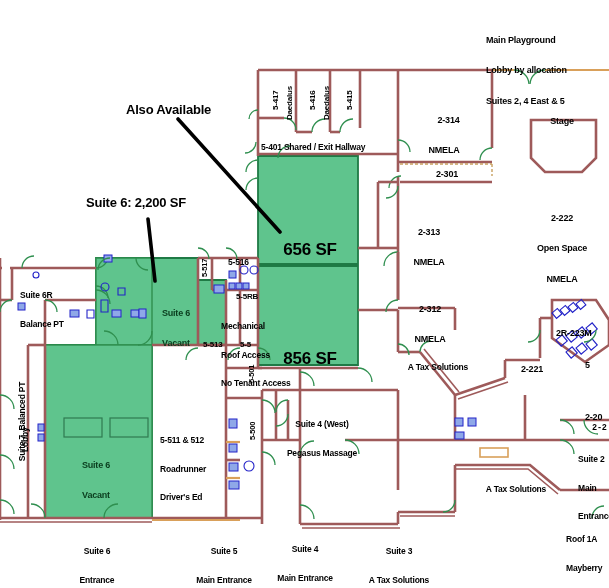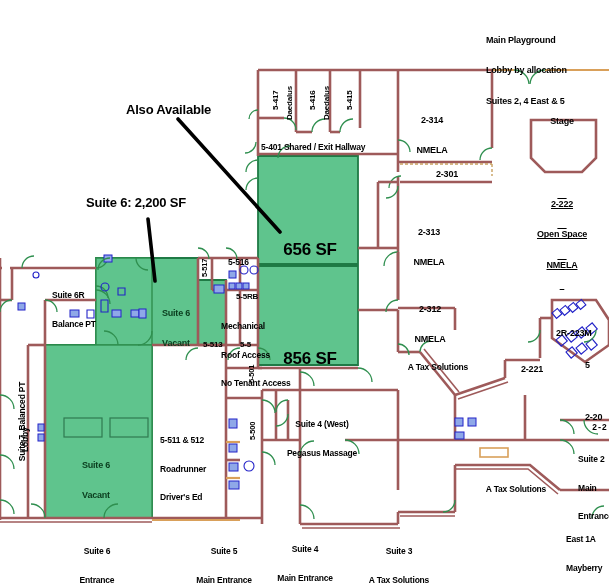--- a/index.html
+++ b/index.html
@@ -322,50 +322,50 @@
   </div>
 
   <div class="lbl t8 rot" style="left:272px; top:110px; transform:rotate(-90deg);">5-417</div>
   <div class="lbl t8 rot" style="left:286px; top:120px; transform:rotate(-90deg);">Daedalus</div>
   <div class="lbl t8 rot" style="left:309px; top:110px; transform:rotate(-90deg);">5-416</div>
   <div class="lbl t8 rot" style="left:323px; top:120px; transform:rotate(-90deg);">Daedalus</div>
   <div class="lbl t8 rot" style="left:346px; top:110px; transform:rotate(-90deg);">5-415</div>
 
   <div class="lbl t85" style="left:261px; top:143px;">5-401 Shared / Exit Hallway</div>
 
-  <div class="lbl t9 ctr" style="left:432px; top:95px;">
+  <div class="lbl t9 ctr" style="left:444px; top:95px;text-align:right;">
     <div>2-314</div>
     <div>NMELA</div>
   </div>
 
   <div class="lbl t9 ctr" style="left:562px; top:116px;">Stage</div>
   <div class="lbl t9 ctr" style="left:447px; top:169px;">2-301</div>
 
   <div class="lbl t9 ctr" style="left:429px; top:207px;">
     <div>2-313</div>
     <div>NMELA</div>
   </div>
 
-  <div class="lbl t9 ctr" style="left:562px; top:179px;text-decoration:underline;">
+  <div class="lbl t9 ctr" style="left:562px; top:193px;">
     <div>2-222</div>
     <div>Open Space</div>
     <div>NMELA</div>
   </div>
 
   <div class="lbl t9 ctr" style="left:430px; top:284px;">
     <div>2-312</div>
     <div>NMELA</div>
   </div>
 
   <div class="lbl t9" style="left:556px; top:328px;">2R-223M</div>
   <div class="lbl t9" style="left:521px; top:364px;">2-221</div>
   <div class="lbl t9" style="left:585px; top:360px;">5</div>
   <div class="lbl t9" style="left:585px; top:412px;">2-20</div>
 
-  <div class="lbl t85" style="left:20px; top:272px;margin-left:32px;">
+  <div class="lbl t85" style="left:20px; top:272px;">
     <div>Suite 6R</div>
     <div>Balance PT</div>
   </div>
 
   <div class="lbl t9 ctr green-txt" style="left:176px; top:288px;">
     <div>Suite 6</div>
     <div>Vacant</div>
   </div>
 
   <div class="lbl t9 ctr green-txt" style="left:96px; top:440px;">
@@ -423,18 +423,18 @@
     <div>Suite 3</div>
     <div>A Tax Solutions</div>
   </div>
   <div class="lbl t85" style="left:592px; top:424px;font-family:Liberation Mono, monospace;">2-2</div>
   <div class="lbl t85" style="left:578px; top:436px;">
     <div>Suite 2</div>
     <div>Main</div>
     <div>Entrance</div>
   </div>
   <div class="lbl t85" style="left:566px; top:516px;">
-    <div>East 1A</div>
+    <div>Roof 1A</div>
     <div>Mayberry</div>
     
   </div>
 
 </div>
 
 </body></html>

